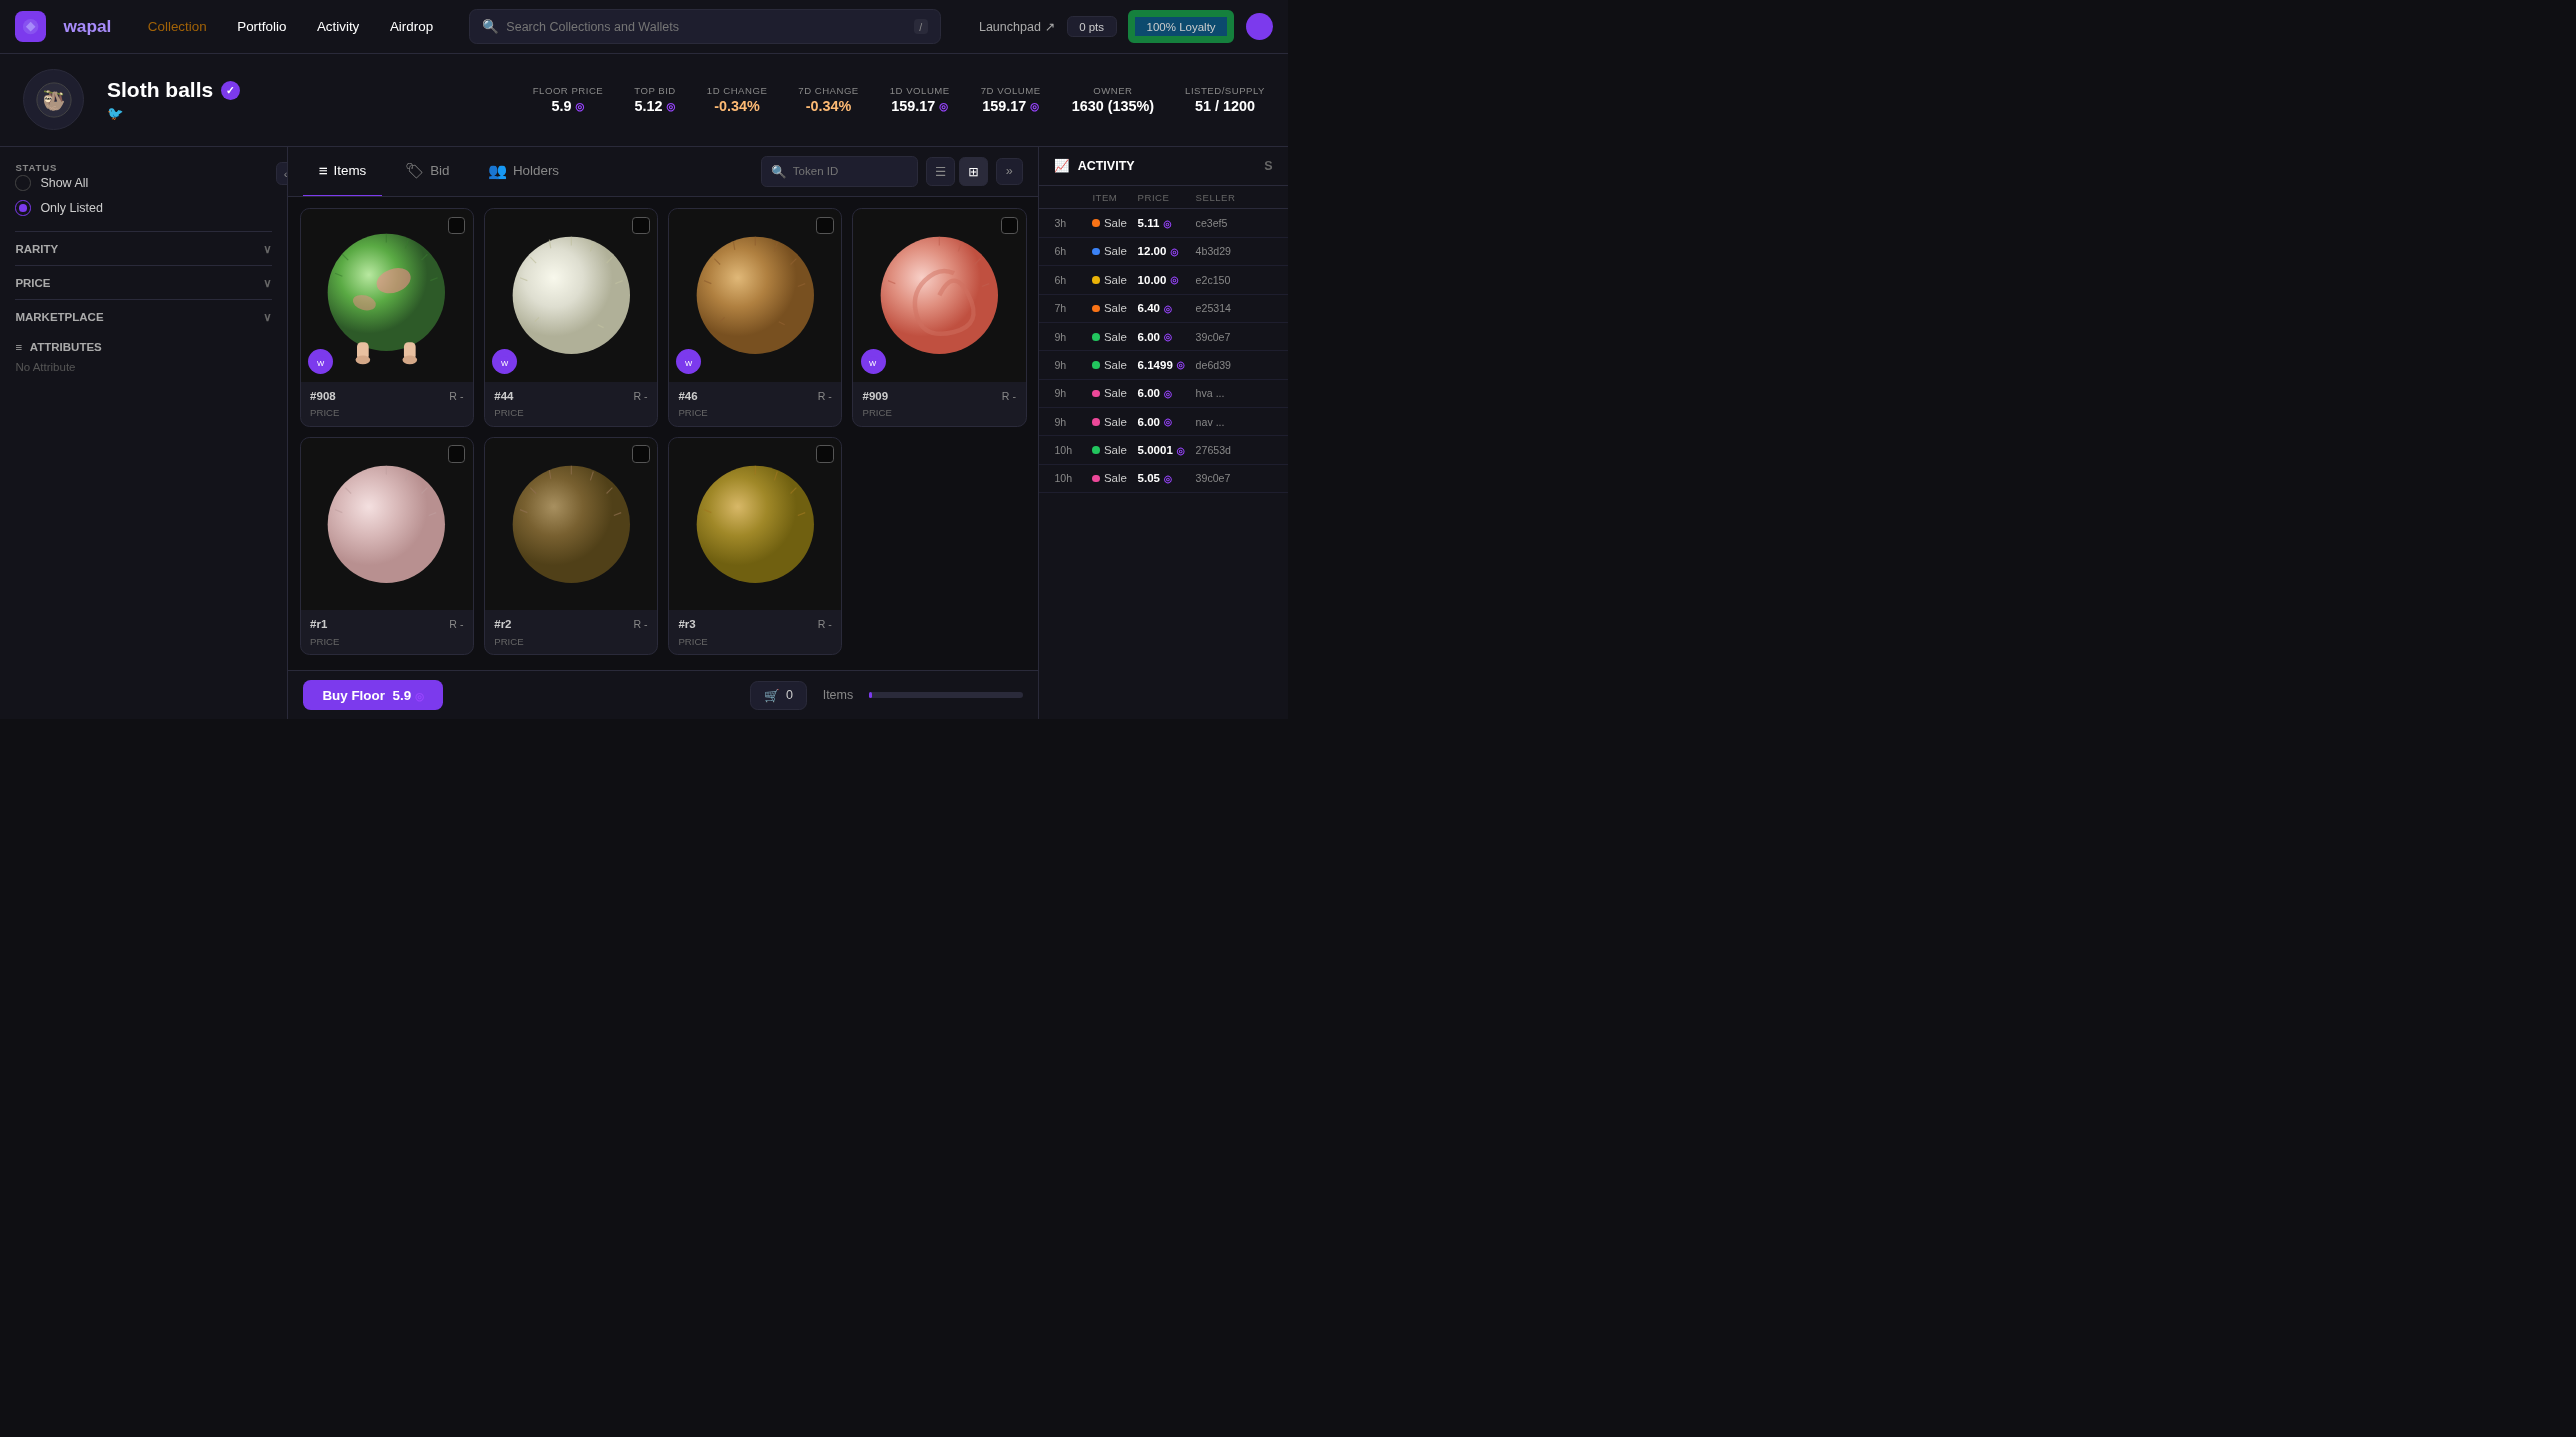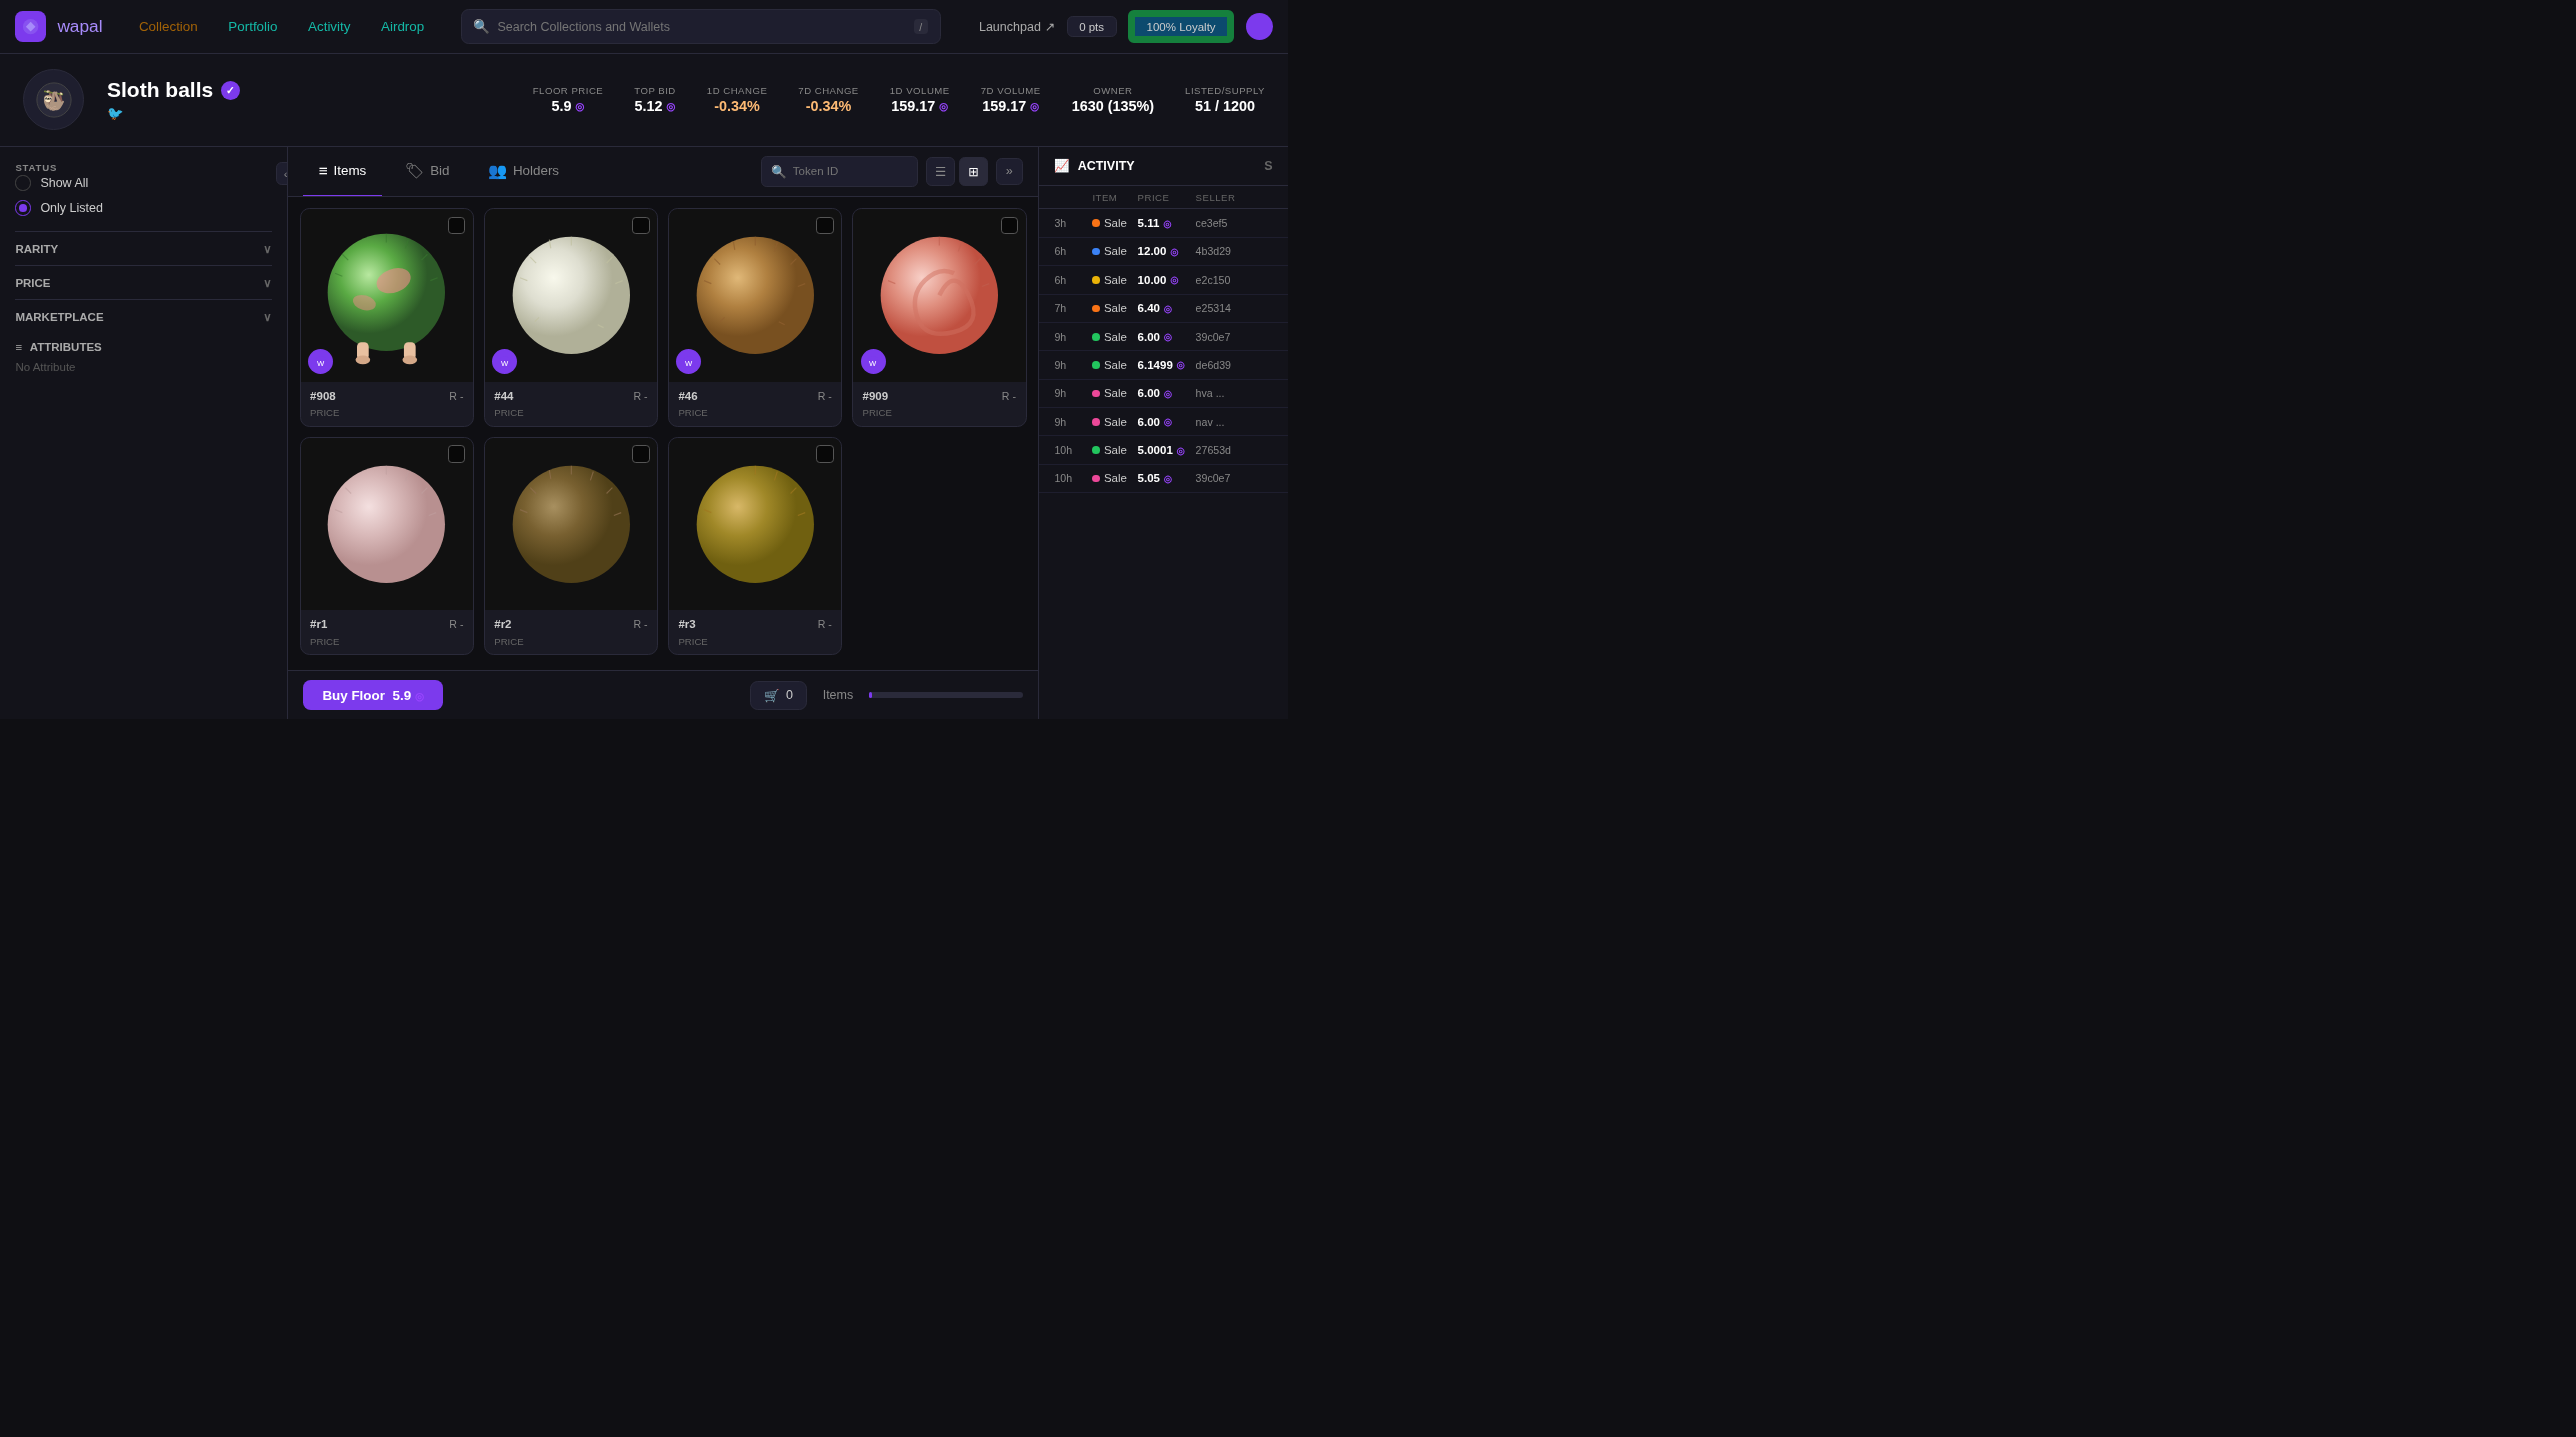--- a/index.html
+++ b/index.html
@@ -19,40 +19,40 @@
       align-items: center;
       background: #13131a;
       border-bottom: 1px solid #2a2a3a;
       height: 54px;
       padding: 0 15.4px;
       gap: 23px;
     }
     .logo {
       display: flex;
       align-items: center;
-      gap: 11px;
-      font-weight: 400;
+      gap: 17px;
+      font-weight: 700;
       font-size: 17.3px;
       color: #a78bfa;
     }
     .logo-icon {
       width: 31px; height: 31px;
       background: #7c3aed;
       border-radius: 7.7px;
       display: flex; align-items: center; justify-content: center;
       font-size: 15.4px;
     }
     .nav-links {
       display: flex;
       gap: 3.8px;
     }
     .nav-link {
       padding: 5.8px 13.4px;
       border-radius: 5.8px;
-      color: #14b8a6;
+      color: #ffffff;
       cursor: pointer;
       font-size: 13.4px;
       transition: background 0.15s;
     }
     .nav-link.active { color: #a16207; font-weight: 400; }
 
     .search-bar {
       display: flex;
       align-items: center;
       background: #1e1e2e;

